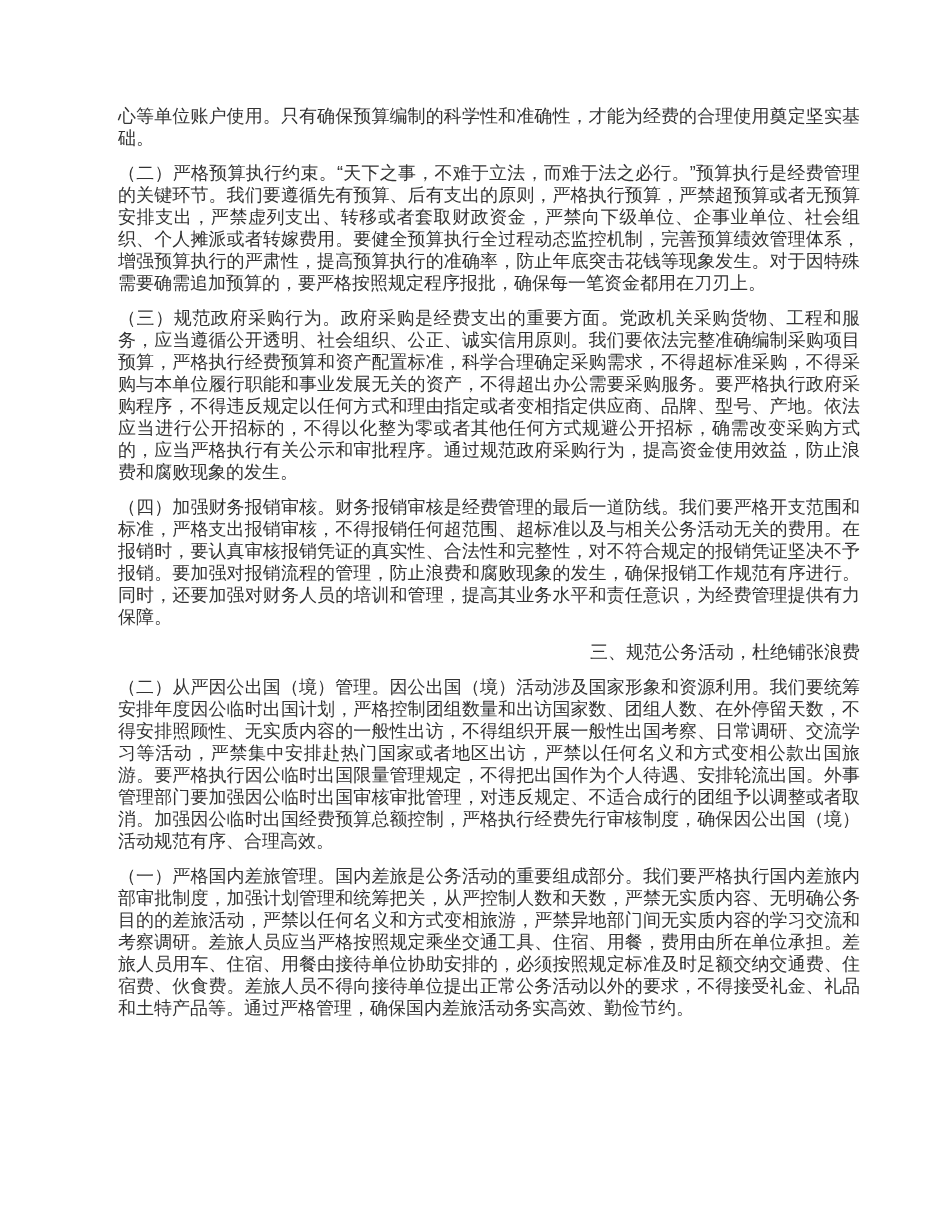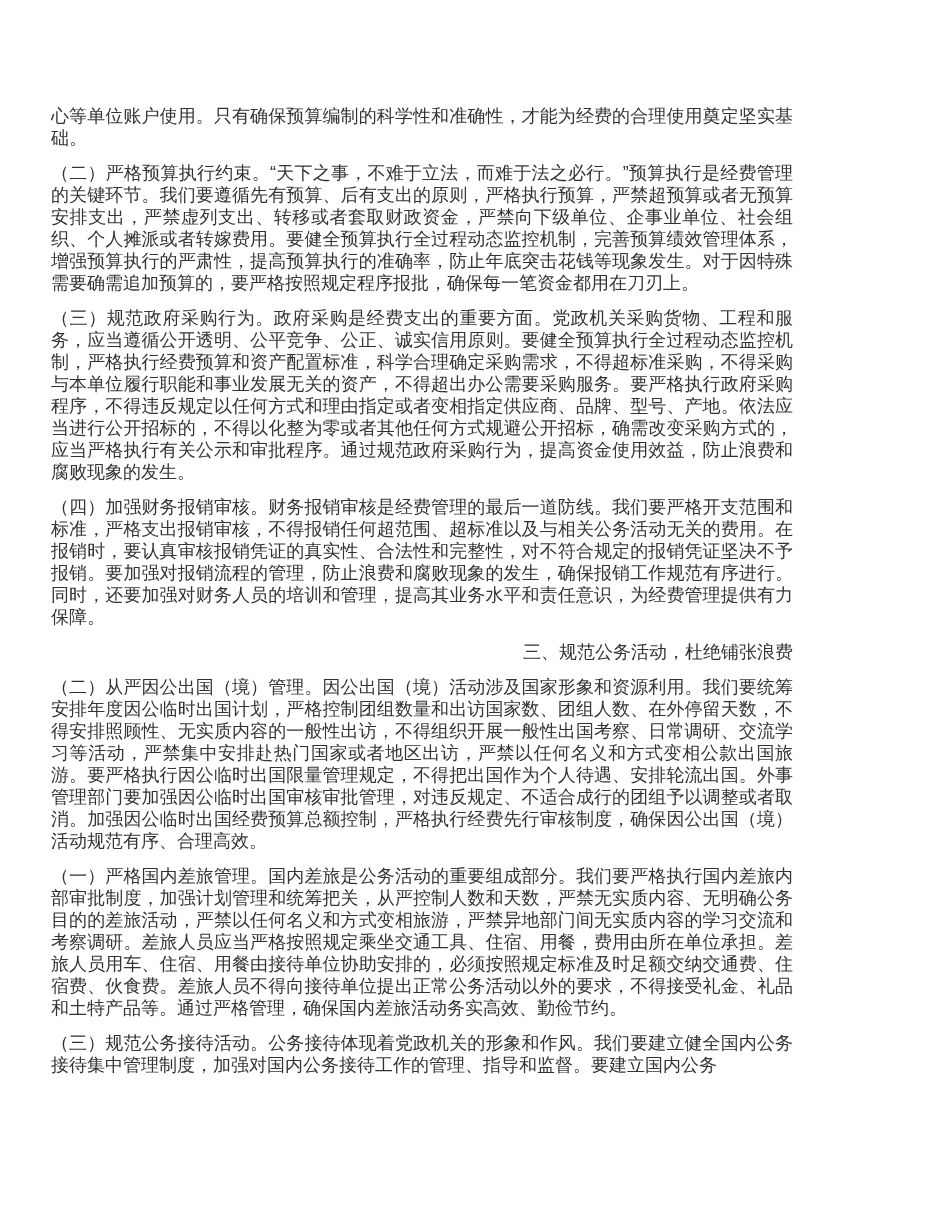--- a/index.html
+++ b/index.html
@@ -10,21 +10,21 @@
   body {
     width: 950px;
     height: 1230px;
     overflow: hidden;
     font-family: "Liberation Sans", "DejaVu Sans", sans-serif;
   }
   .page {
     box-sizing: border-box;
     width: 826px;
     height: 1230px;
-    padding: 105px 95px 40px 51px;
+    padding: 105px 95px 40px 118px;
     background: #ffffff;
   }
   .doc-body {
     width: 742px;
   }
   .para, .heading {
     margin: 0 0 13px 0;
     font-size: 18px;
     line-height: 22px;
     color: #333333;
@@ -40,20 +40,19 @@
     margin-bottom: 0;
   }
 </style>
 </head>
 <body>
 
 <div class="page">
   <div class="doc-body">
       <div class="para">心等单位账户使用。只有确保预算编制的科学性和准确性，才能为经费的合理使用奠定坚实基础。</div>
       <div class="para">（二）严格预算执行约束。“天下之事，不难于立法，而难于法之必行。”预算执行是经费管理的关键环节。我们要遵循先有预算、后有支出的原则，严格执行预算，严禁超预算或者无预算安排支出，严禁虚列支出、转移或者套取财政资金，严禁向下级单位、企事业单位、社会组织、个人摊派或者转嫁费用。要健全预算执行全过程动态监控机制，完善预算绩效管理体系，增强预算执行的严肃性，提高预算执行的准确率，防止年底突击花钱等现象发生。对于因特殊需要确需追加预算的，要严格按照规定程序报批，确保每一笔资金都用在刀刃上。</div>
-      <div class="para">（三）规范政府采购行为。政府采购是经费支出的重要方面。党政机关采购货物、工程和服务，应当遵循公开透明、公平竞争、公正、诚实信用原则。要健全预算执行全过程动态监控机制，严格执行经费预算和资产配置标准，科学合理确定采购需求，不得超标准采购，不得采购与本单位履行职能和事业发展无关的资产，不得超出办公需要采购服务。要严格执行政府采购程序，不得违反规定以任何方式和理由指定或者变相指定供应商、品牌、型号、产地。依法应当进行公开招标的，不得以化整为零或者其他任何方式规避公开招标，确需改变采购方式的，应当严格执行有关公示和审批程序。通过规范政府采购行为，提高资金使用效益，防止浪费和腐败现象的发生。</div>
+      <div class="para">（三）规范政府采购行为。政府采购是经费支出的重要方面。党政机关采购货物、工程和服务，应当遵循公开透明、社会组织、公正、诚实信用原则。我们要依法完整准确编制采购项目预算，严格执行经费预算和资产配置标准，科学合理确定采购需求，不得超标准采购，不得采购与本单位履行职能和事业发展无关的资产，不得超出办公需要采购服务。要严格执行政府采购程序，不得违反规定以任何方式和理由指定或者变相指定供应商、品牌、型号、产地。依法应当进行公开招标的，不得以化整为零或者其他任何方式规避公开招标，确需改变采购方式的，应当严格执行有关公示和审批程序。通过规范政府采购行为，提高资金使用效益，防止浪费和腐败现象的发生。</div>
       <div class="para">（四）加强财务报销审核。财务报销审核是经费管理的最后一道防线。我们要严格开支范围和标准，严格支出报销审核，不得报销任何超范围、超标准以及与相关公务活动无关的费用。在报销时，要认真审核报销凭证的真实性、合法性和完整性，对不符合规定的报销凭证坚决不予报销。要加强对报销流程的管理，防止浪费和腐败现象的发生，确保报销工作规范有序进行。同时，还要加强对财务人员的培训和管理，提高其业务水平和责任意识，为经费管理提供有力保障。</div>
       <div class="heading">三、规范公务活动，杜绝铺张浪费</div>
       <div class="para">（二）从严因公出国（境）管理。因公出国（境）活动涉及国家形象和资源利用。我们要统筹安排年度因公临时出国计划，严格控制团组数量和出访国家数、团组人数、在外停留天数，不得安排照顾性、无实质内容的一般性出访，不得组织开展一般性出国考察、日常调研、交流学习等活动，严禁集中安排赴热门国家或者地区出访，严禁以任何名义和方式变相公款出国旅游。要严格执行因公临时出国限量管理规定，不得把出国作为个人待遇、安排轮流出国。外事管理部门要加强因公临时出国审核审批管理，对违反规定、不适合成行的团组予以调整或者取消。加强因公临时出国经费预算总额控制，严格执行经费先行审核制度，确保因公出国（境）活动规范有序、合理高效。</div>
       <div class="para">（一）严格国内差旅管理。国内差旅是公务活动的重要组成部分。我们要严格执行国内差旅内部审批制度，加强计划管理和统筹把关，从严控制人数和天数，严禁无实质内容、无明确公务目的的差旅活动，严禁以任何名义和方式变相旅游，严禁异地部门间无实质内容的学习交流和考察调研。差旅人员应当严格按照规定乘坐交通工具、住宿、用餐，费用由所在单位承担。差旅人员用车、住宿、用餐由接待单位协助安排的，必须按照规定标准及时足额交纳交通费、住宿费、伙食费。差旅人员不得向接待单位提出正常公务活动以外的要求，不得接受礼金、礼品和土特产品等。通过严格管理，确保国内差旅活动务实高效、勤俭节约。</div>
-      <div class="para">（三）规范公务接待活动。公务接待体现着党政机关的形象和作风。我们要建立健全国内公务接待集中管理制度，加强对国内公务接待工作的管理、指导和监督。要建立国内公务</div>
     </div>
 </div>
 
 </body></html>

